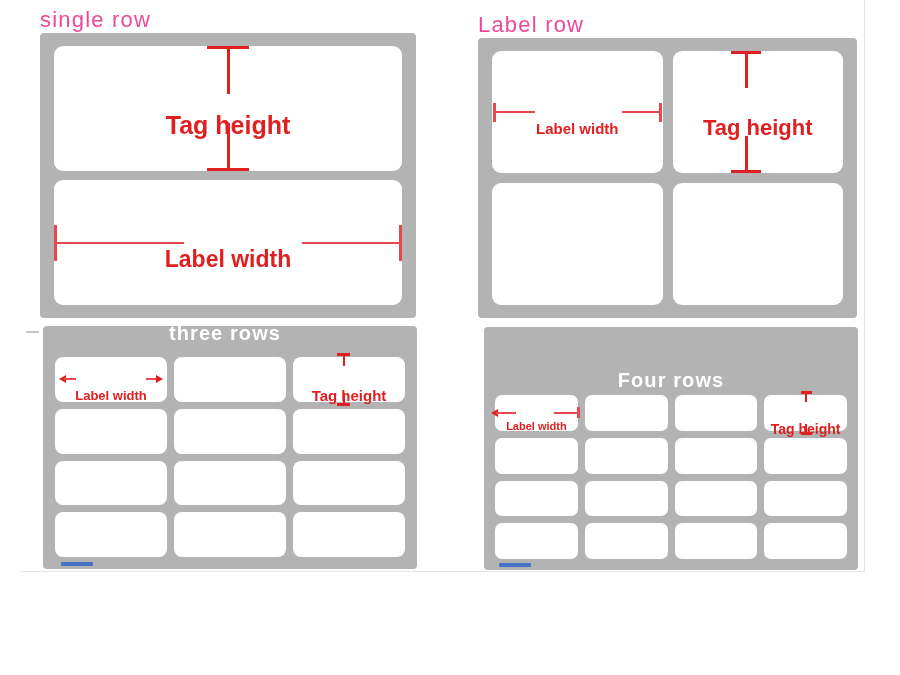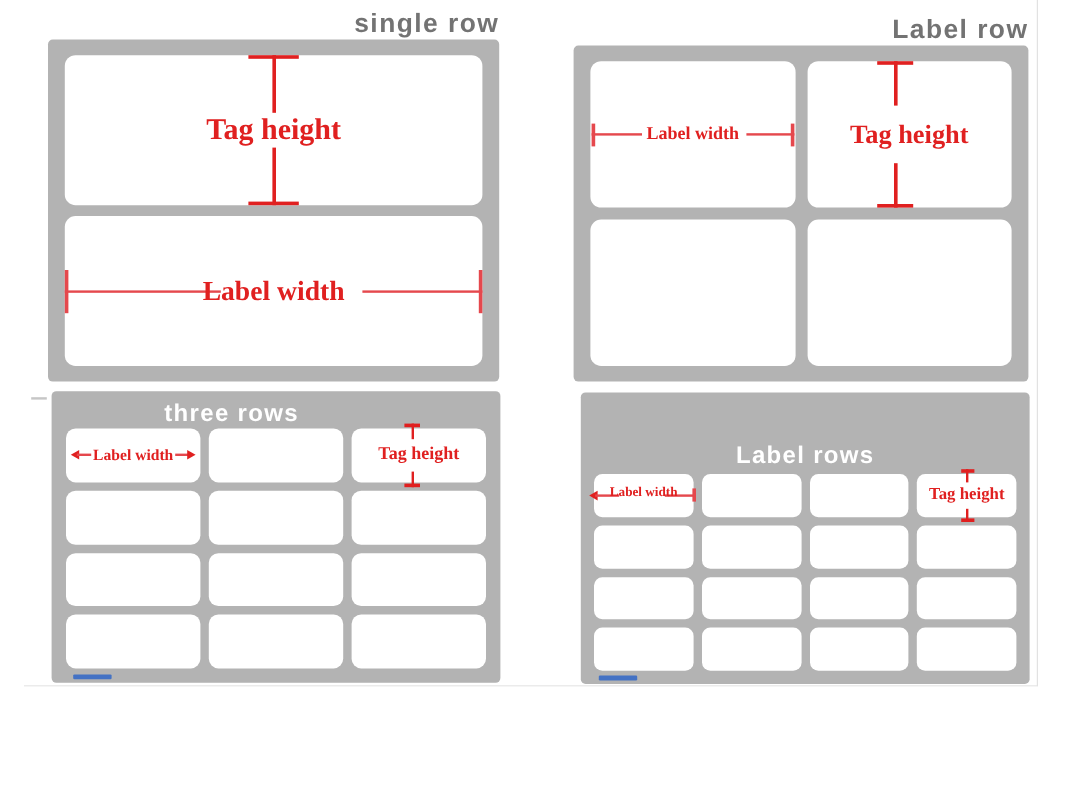--- a/index.html
+++ b/index.html
@@ -53,23 +53,23 @@
     background: #ffffff;
     border-radius: 9px;
     position: relative;
     box-sizing: border-box;
   }
 
   
   .title-outside {
     position: absolute;
     width: 100%;
-    text-align: right;
-    font-weight: bold;
-    color: #737373;
+    text-align: left;
+    font-weight: normal;
+    color: #ec4899;
     letter-spacing: 1.2px;
     white-space: nowrap;
     font-family: "Liberation Sans", "DejaVu Sans", sans-serif;
   }
   .title-inside {
     position: absolute;
     width: 100%;
     text-align: center;
     font-weight: bold;
     color: #ffffff;
@@ -77,22 +77,23 @@
     white-space: nowrap;
     font-family: "Liberation Sans", "DejaVu Sans", sans-serif;
   }
 
   
   .ann-text {
     position: absolute;
     color: #e02020;
     font-weight: bold;
     white-space: nowrap;
-    font-family: Liberation Serif, serif;
+    font-family: Liberation Sans, sans-serif;
     z-index: 6;
+    margin-top: 16px;
   }
   .vline {
     position: absolute;
     background: #e02020;
     z-index: 5;
   }
   .hline {
     position: absolute;
     background: #e5484d;
     z-index: 5;
@@ -157,21 +158,21 @@
   
   #panel-three { left: 43px; top: 326px; width: 374px; height: 243px; }
   #panel-three .panel-grid {
     left: 12px; top: 31px;
     width: 350px; height: 200px;
     grid-template-columns: 1fr 1fr 1fr;
     grid-template-rows: repeat(4, 1fr);
     gap: 7px;
   }
   #panel-three .cell { border-radius: 8px; }
-  #title-three { left: 43px; top: 334px; width: 300px; font-size: 20px; }
+  #title-three { left: 43px; top: 322px; width: 300px; font-size: 20px; padding-left: 32px; }
 
   
   #panel-four { left: 484px; top: 327px; width: 374px; height: 243px; }
   #panel-four .panel-grid {
     left: 11px; top: 68px;
     width: 352px; height: 164px;
     grid-template-columns: repeat(4, 1fr);
     grid-template-rows: repeat(4, 1fr);
     gap: 7px;
   }
@@ -307,13 +308,13 @@
     <div class="cell"></div>
     <div class="cell"></div>
     <div class="cell"></div>
     <div class="cell"></div>
     <div class="cell"></div>
 
   </div>
   <div class="blue-mark" style="left:15px;bottom:3px;width:32px;"></div>
 </div>
 
-<div class="title-inside" id="title-four">Label rows</div>
+<div class="title-inside" id="title-four">Four rows</div>
 
 </body></html>

